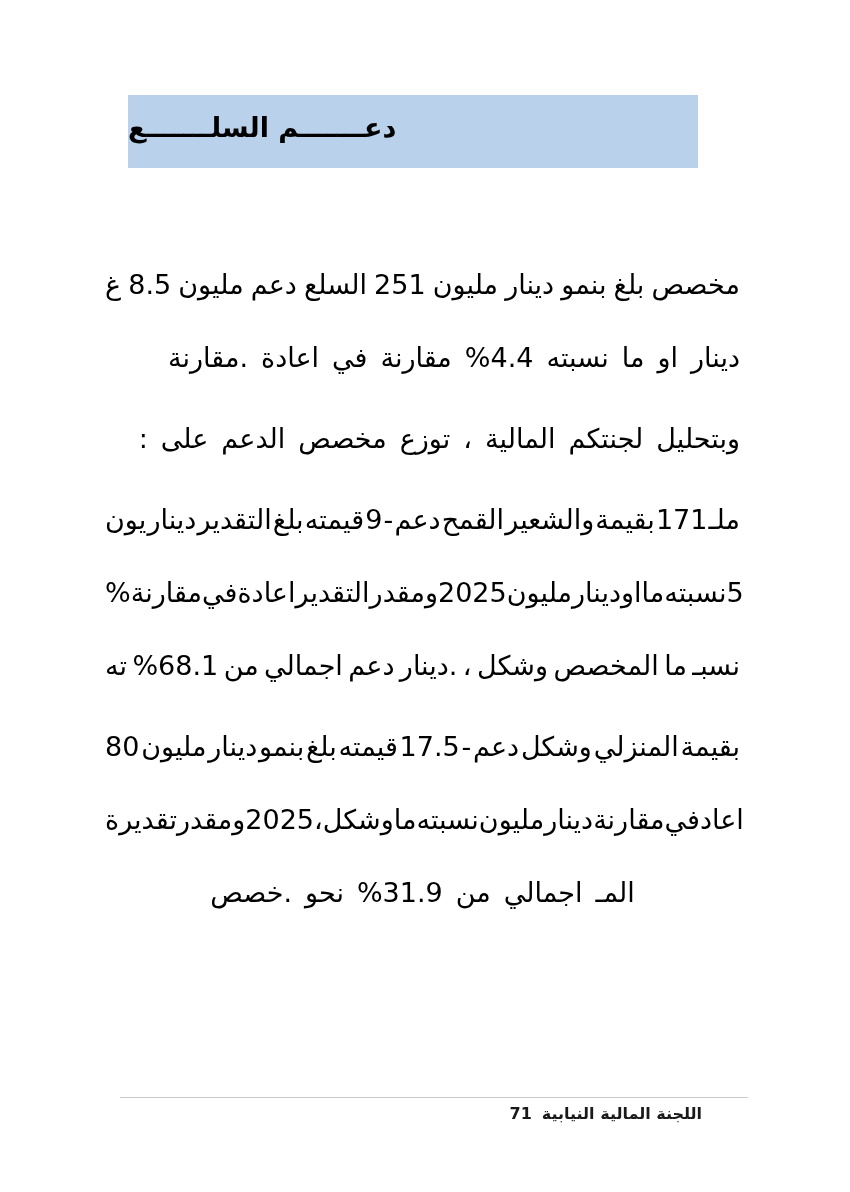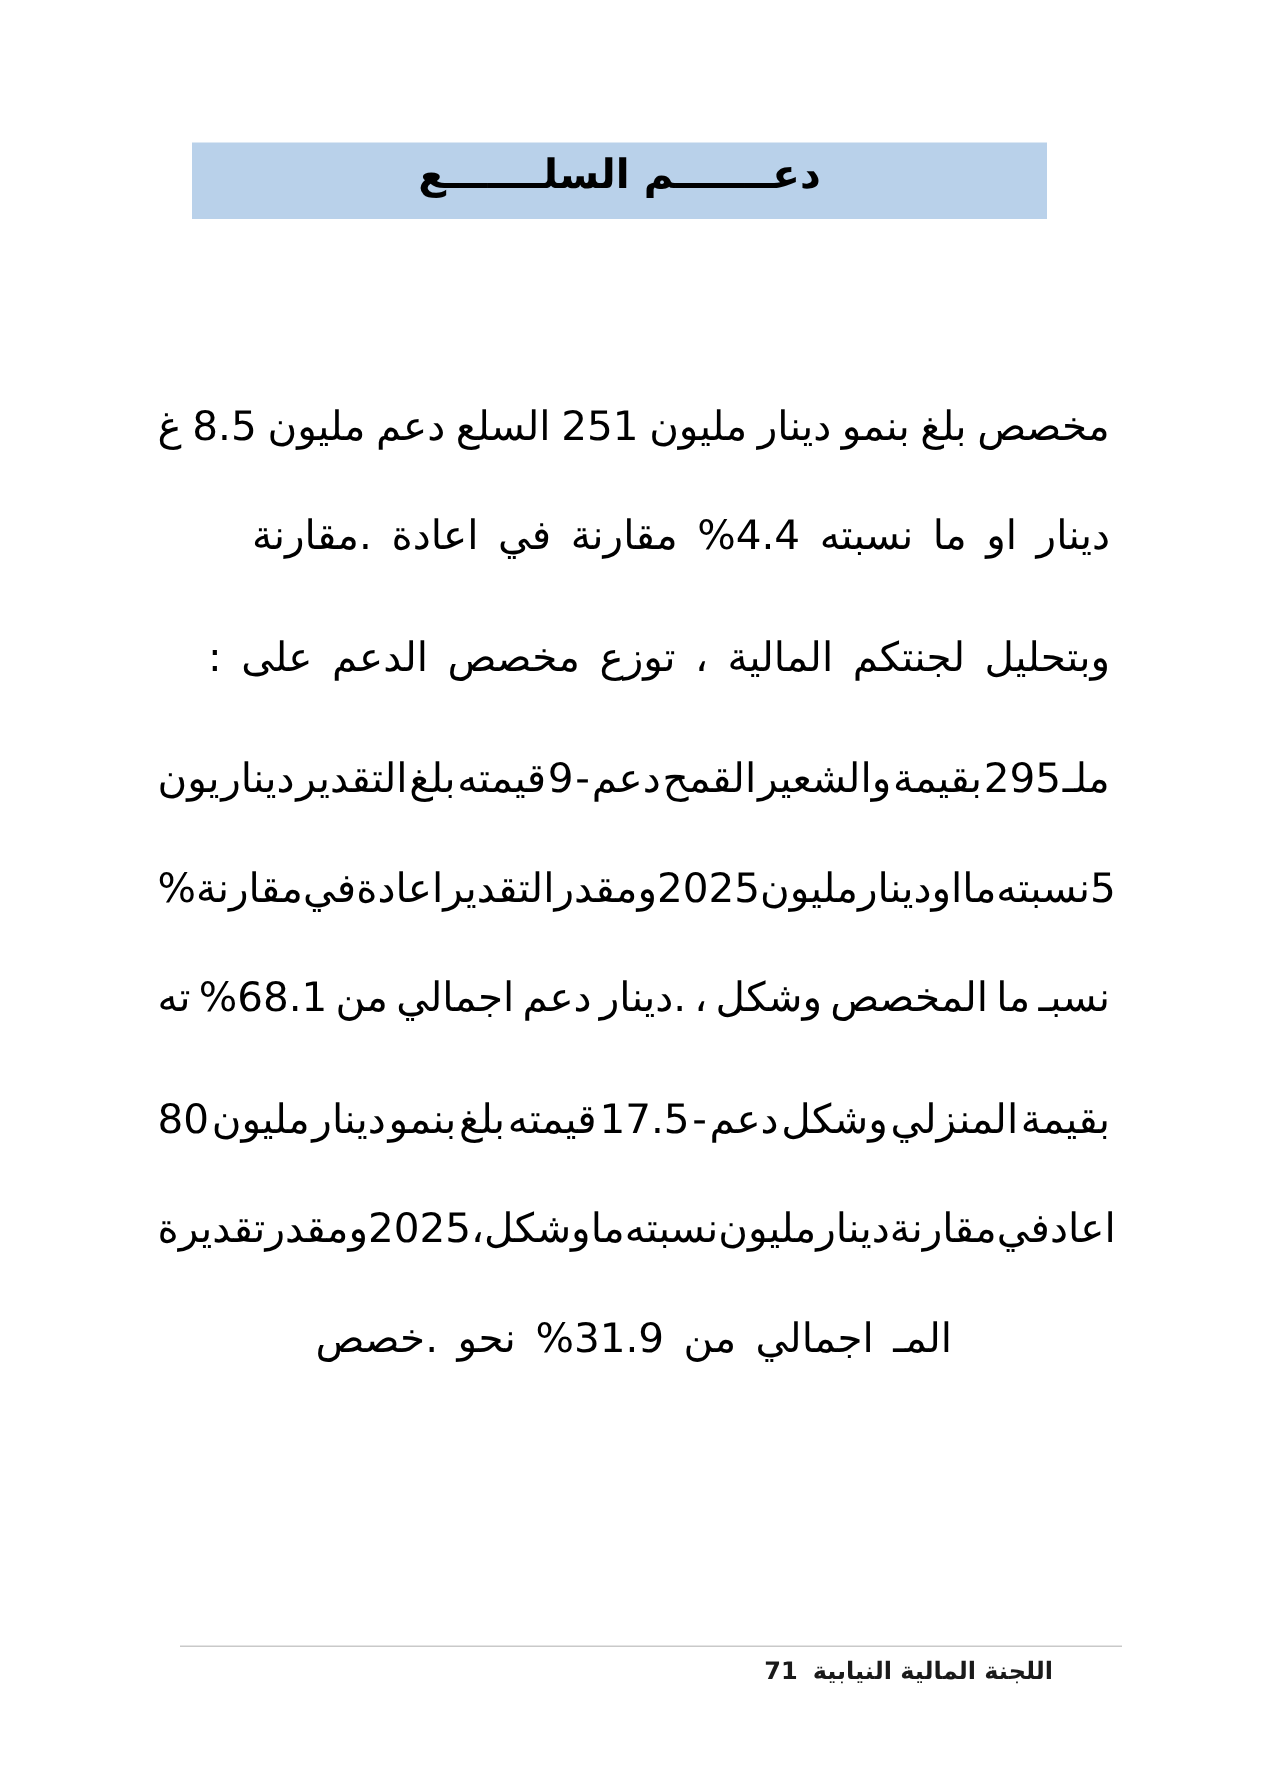--- a/index.html
+++ b/index.html
@@ -6,22 +6,22 @@
   .page{
     position:relative;
     width:850px;height:1192px;
     background:#ffffff;
     font-family:"DejaVu Sans", sans-serif;
     overflow:hidden;
   }
   .header-box{
     position:absolute;
     left:128px;top:95px;
-    width:570px;height:51px;
-    display:flex;align-items:center;justify-content:center;
+    width:570px;height:73px;
+    display:flex;align-items:center;
   }
   .header-title{
     font-weight:bold;
     font-size:27px;
     color:#000000;
     letter-spacing:0px;
     transform:translateY(-4px);
   }
   .body-col{
     position:absolute;
@@ -119,21 +119,21 @@
           <span class="tok">دينار</span>
           <span class="tok">التقدير</span>
           <span class="tok">بلغ</span>
           <span class="tok">قيمته</span>
           <span class="tok">9</span>
           <span class="tok">-</span>
           <span class="tok">دعم</span>
           <span class="tok">القمح</span>
           <span class="tok">والشعير</span>
           <span class="tok">بقيمة</span>
-          <span class="tok">295</span>
+          <span class="tok">171</span>
           <span class="tok">ملـ</span>
         </div>
         <div class="line justify">
           <span class="tok">%</span>
           <span class="tok">مقارنة</span>
           <span class="tok">في</span>
           <span class="tok">اعادة</span>
           <span class="tok">التقدير</span>
           <span class="tok">ومقدر</span>
           <span class="tok">2025</span>

